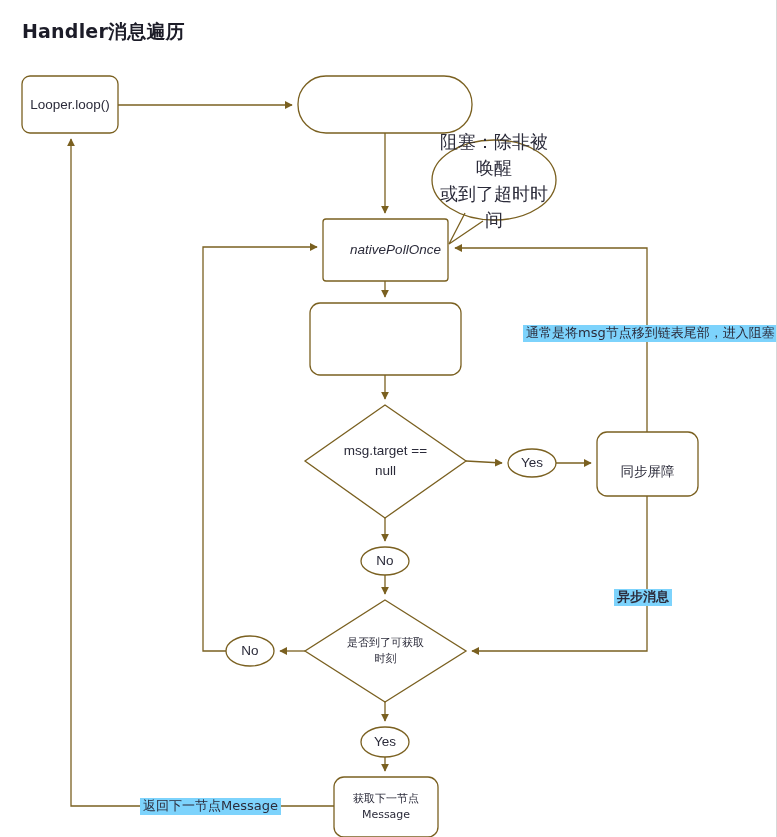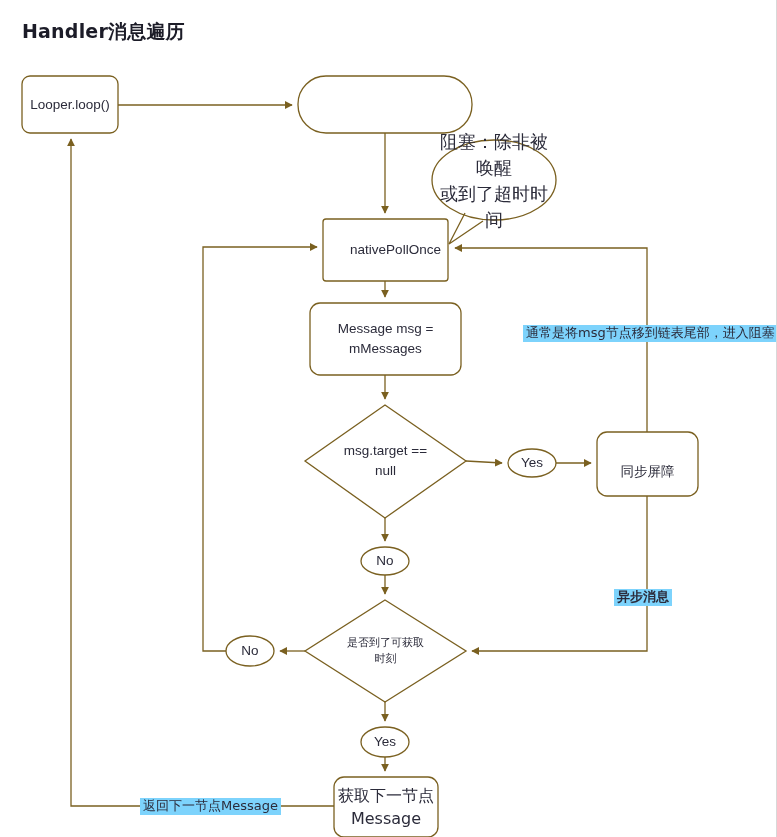--- a/index.html
+++ b/index.html
@@ -131,42 +131,40 @@
       <path d="M 385 757 L 385 771" marker-end="url(#arrow)"></path>
 
       <path d="M 334 806 L 71 806 L 71 139" marker-end="url(#arrow)"></path>
 
     </g>
   </svg>
 
   <div class="node-label" style="left:22px; top:76px; width:96px; height:57px;">Looper.loop()</div>
 
 
-  <div class="node-label" style="left:323px; top:219px; width:145px; height:62px;">nativePollOnce</div>
+  <div class="node-label" style="left:323px; top:219px; width:145px; height:62px;font-style:italic;">nativePollOnce</div>
 
-  <div class="node-label" style="left:310px; top:303px; width:151px; height:72px;">Message msg =
-mMessages</div>
 
   <div class="node-label" style="left:305px; top:430px; width:161px; height:62px;">msg.target ==
 null</div>
 
   <div class="node-label" style="left:508px; top:449px; width:48px; height:28px;">Yes</div>
 
   <div class="node-label" style="left:361px; top:547px; width:48px; height:28px;">No</div>
 
   <div class="node-label cn" style="left:597px; top:432px; width:101px; height:79px;">同步屏障</div>
 
   <div class="node-label cn" style="left:305px; top:623px; width:161px; height:56px; font-size:11px;">是否到了可获取
 时刻</div>
 
   <div class="node-label" style="left:226px; top:636px; width:48px; height:30px;">No</div>
 
   <div class="node-label" style="left:361px; top:727px; width:48px; height:30px;">Yes</div>
 
-  <div class="node-label cn" style="left:334px; top:777px; width:104px; height:60px; font-size:16px;">获取下一节点
+  <div class="node-label cn" style="left:334px; top:777px; width:104px; height:60px; font-size:11px;">获取下一节点
 Message</div>
 
   <div class="node-label cn" style="left:432px; top:155px; width:124px; height:52px; font-size:18px;">阻塞：除非被唤醒
 或到了超时时间</div>
 
   <div class="edge-label cn" style="left:523px; top:325px;">通常是将msg节点移到链表尾部，进入阻塞</div>
 
   <div class="edge-label cn" style="left:614px; top:589px;font-weight:bold;">异步消息</div>
 
   <div class="edge-label cn" style="left:140px; top:798px;">返回下一节点Message</div>

